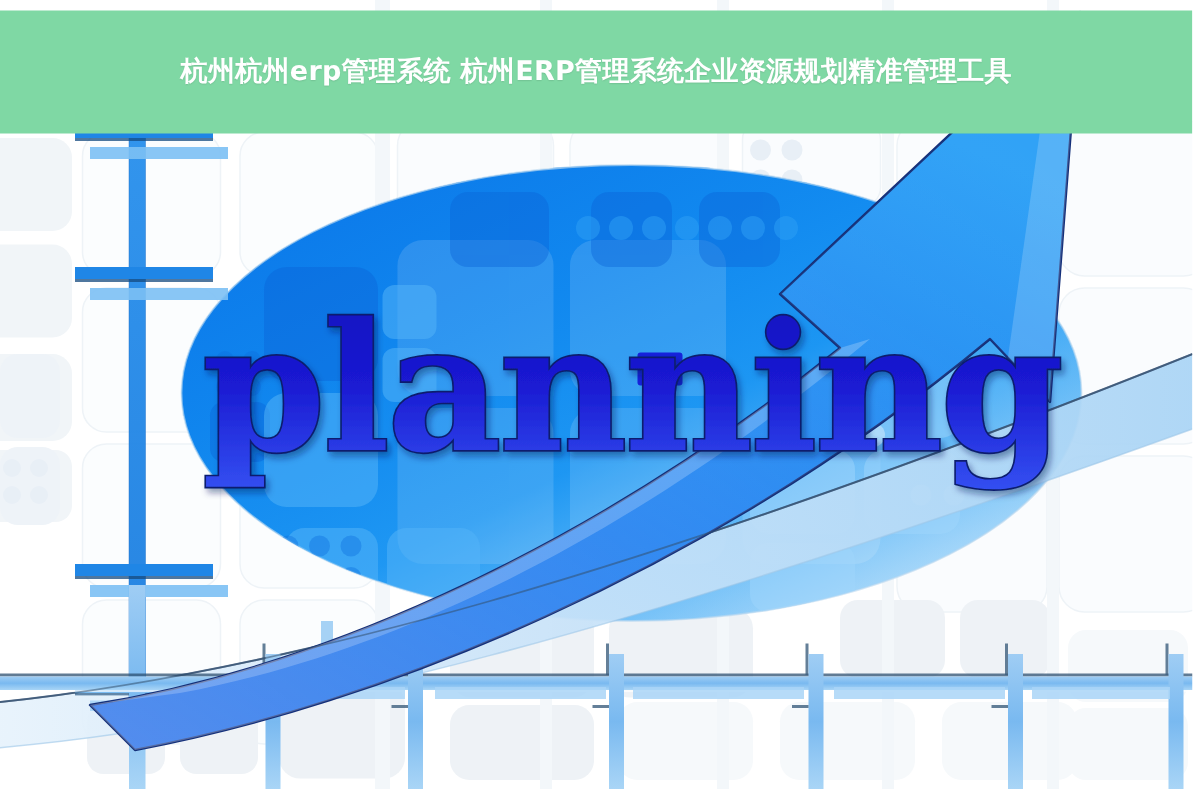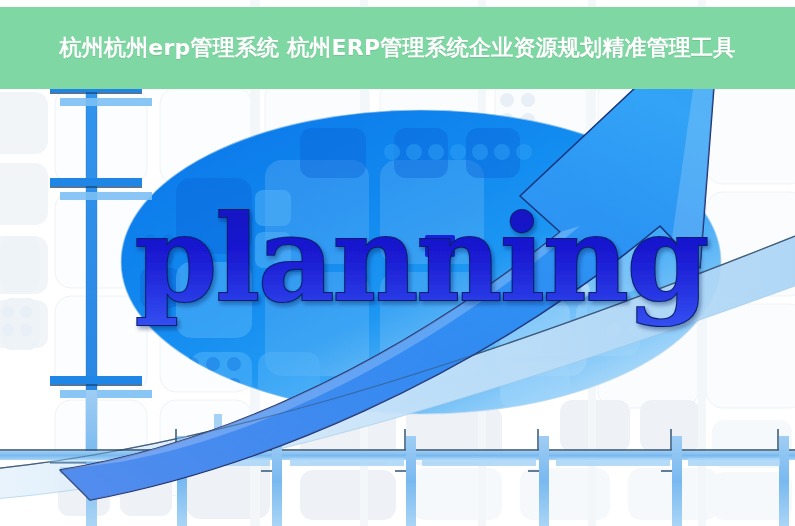--- a/index.html
+++ b/index.html
@@ -40,21 +40,21 @@
     justify-content: center;
     box-sizing: border-box;
     padding: 0 16px;
     z-index: 5;
   }
   #title-text {
     margin: 0;
     color: #ffffff;
     font-family: "DejaVu Sans", "Liberation Sans", sans-serif;
     font-weight: bold;
-    font-size: 22px;
+    font-size: 18px;
     line-height: 32px;
     text-align: center;
     letter-spacing: 0.2px;
     text-shadow: 0 1px 1px rgba(0,0,0,0.10);
     white-space: normal;
     max-width: 760px;
   }
 
   
   #band-overlay {

